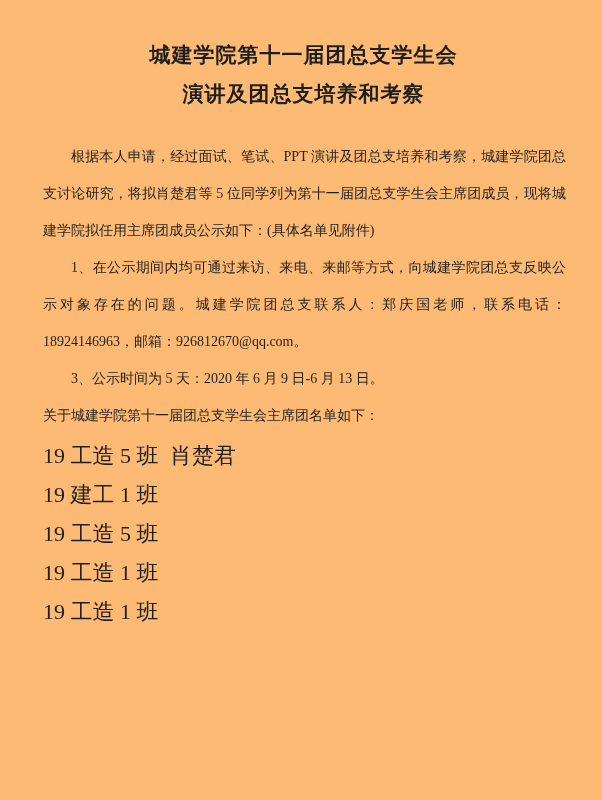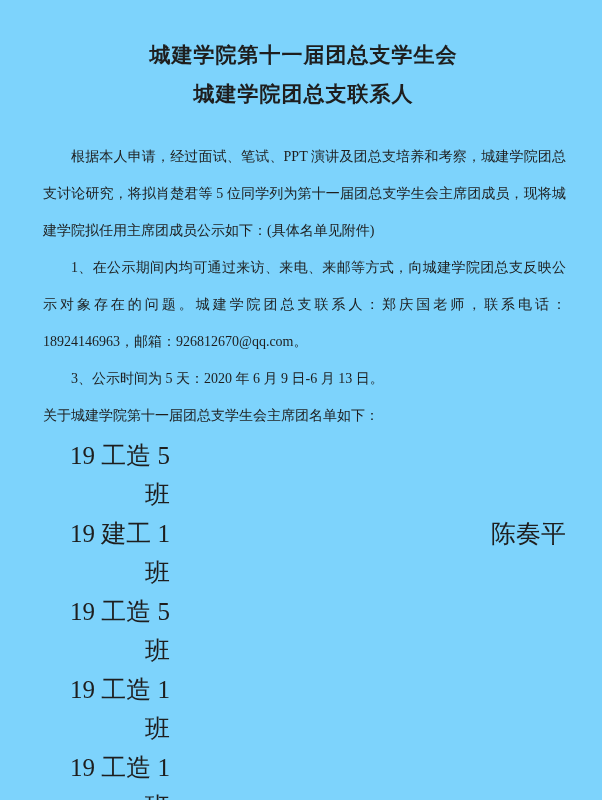--- a/index.html
+++ b/index.html
@@ -4,21 +4,21 @@
 <style>
   html, body {
     margin: 0;
     padding: 0;
     background: #ffffff;
   }
   .page {
     position: relative;
     width: 602px;
     height: 800px;
-    background: #7dd3fc;
+    background: #fdba74;
     color: #1e1e1e;
     font-family: "Liberation Serif", "DejaVu Serif", serif;
     overflow: hidden;
     box-sizing: border-box;
     padding: 36px 38px 0 43px;
   }
   .title-block {
     text-align: center;
     margin: 0 0 24px 0;
   }
@@ -40,56 +40,55 @@
   }
   .para.indent {
     text-indent: 2em;
   }
   .roster {
     margin-top: 2px;
   }
   .roster-row {
     display: flex;
     align-items: baseline;
-    font-size: 25px;
+    font-size: 22px;
     line-height: 39px;
-    text-align: right;
   }
   .roster-class {
     width: 127px;
     flex: 0 0 127px;
   }
   .roster-name {
     flex: 1;
   }
 </style>
 </head>
 <body>
 
 <div class="page">
 
   <div class="title-block">
     <h1 class="title-line">城建学院第十一届团总支学生会</h1>
-    <h1 class="title-line">城建学院团总支联系人</h1>
+    <h1 class="title-line">演讲及团总支培养和考察</h1>
   </div>
 
   <div class="body-text">
     <p class="para indent">根据本人申请，经过面试、笔试、PPT 演讲及团总支培养和考察，城建学院团总支讨论研究，将拟肖楚君等 5 位同学列为第十一届团总支学生会主席团成员，现将城建学院拟任用主席团成员公示如下：(具体名单见附件)</p>
     <p class="para indent">1、在公示期间内均可通过来访、来电、来邮等方式，向城建学院团总支反映公示对象存在的问题。城建学院团总支联系人：郑庆国老师，联系电话：18924146963，邮箱：926812670@qq.com。</p>
     <p class="para indent">3、公示时间为 5 天：2020 年 6 月 9 日-6 月 13 日。</p>
 
     <p class="para">关于城建学院第十一届团总支学生会主席团名单如下：</p>
 
     <div class="roster">
       <div class="roster-row">
         <span class="roster-class">19 工造 5 班</span>
+        <span class="roster-name">肖楚君</span>
       </div>
       <div class="roster-row">
         <span class="roster-class">19 建工 1 班</span>
-        <span class="roster-name">陈奏平</span>
       </div>
       <div class="roster-row">
         <span class="roster-class">19 工造 5 班</span>
       </div>
       <div class="roster-row">
         <span class="roster-class">19 工造 1 班</span>
       </div>
       <div class="roster-row">
         <span class="roster-class">19 工造 1 班</span>
       </div>

